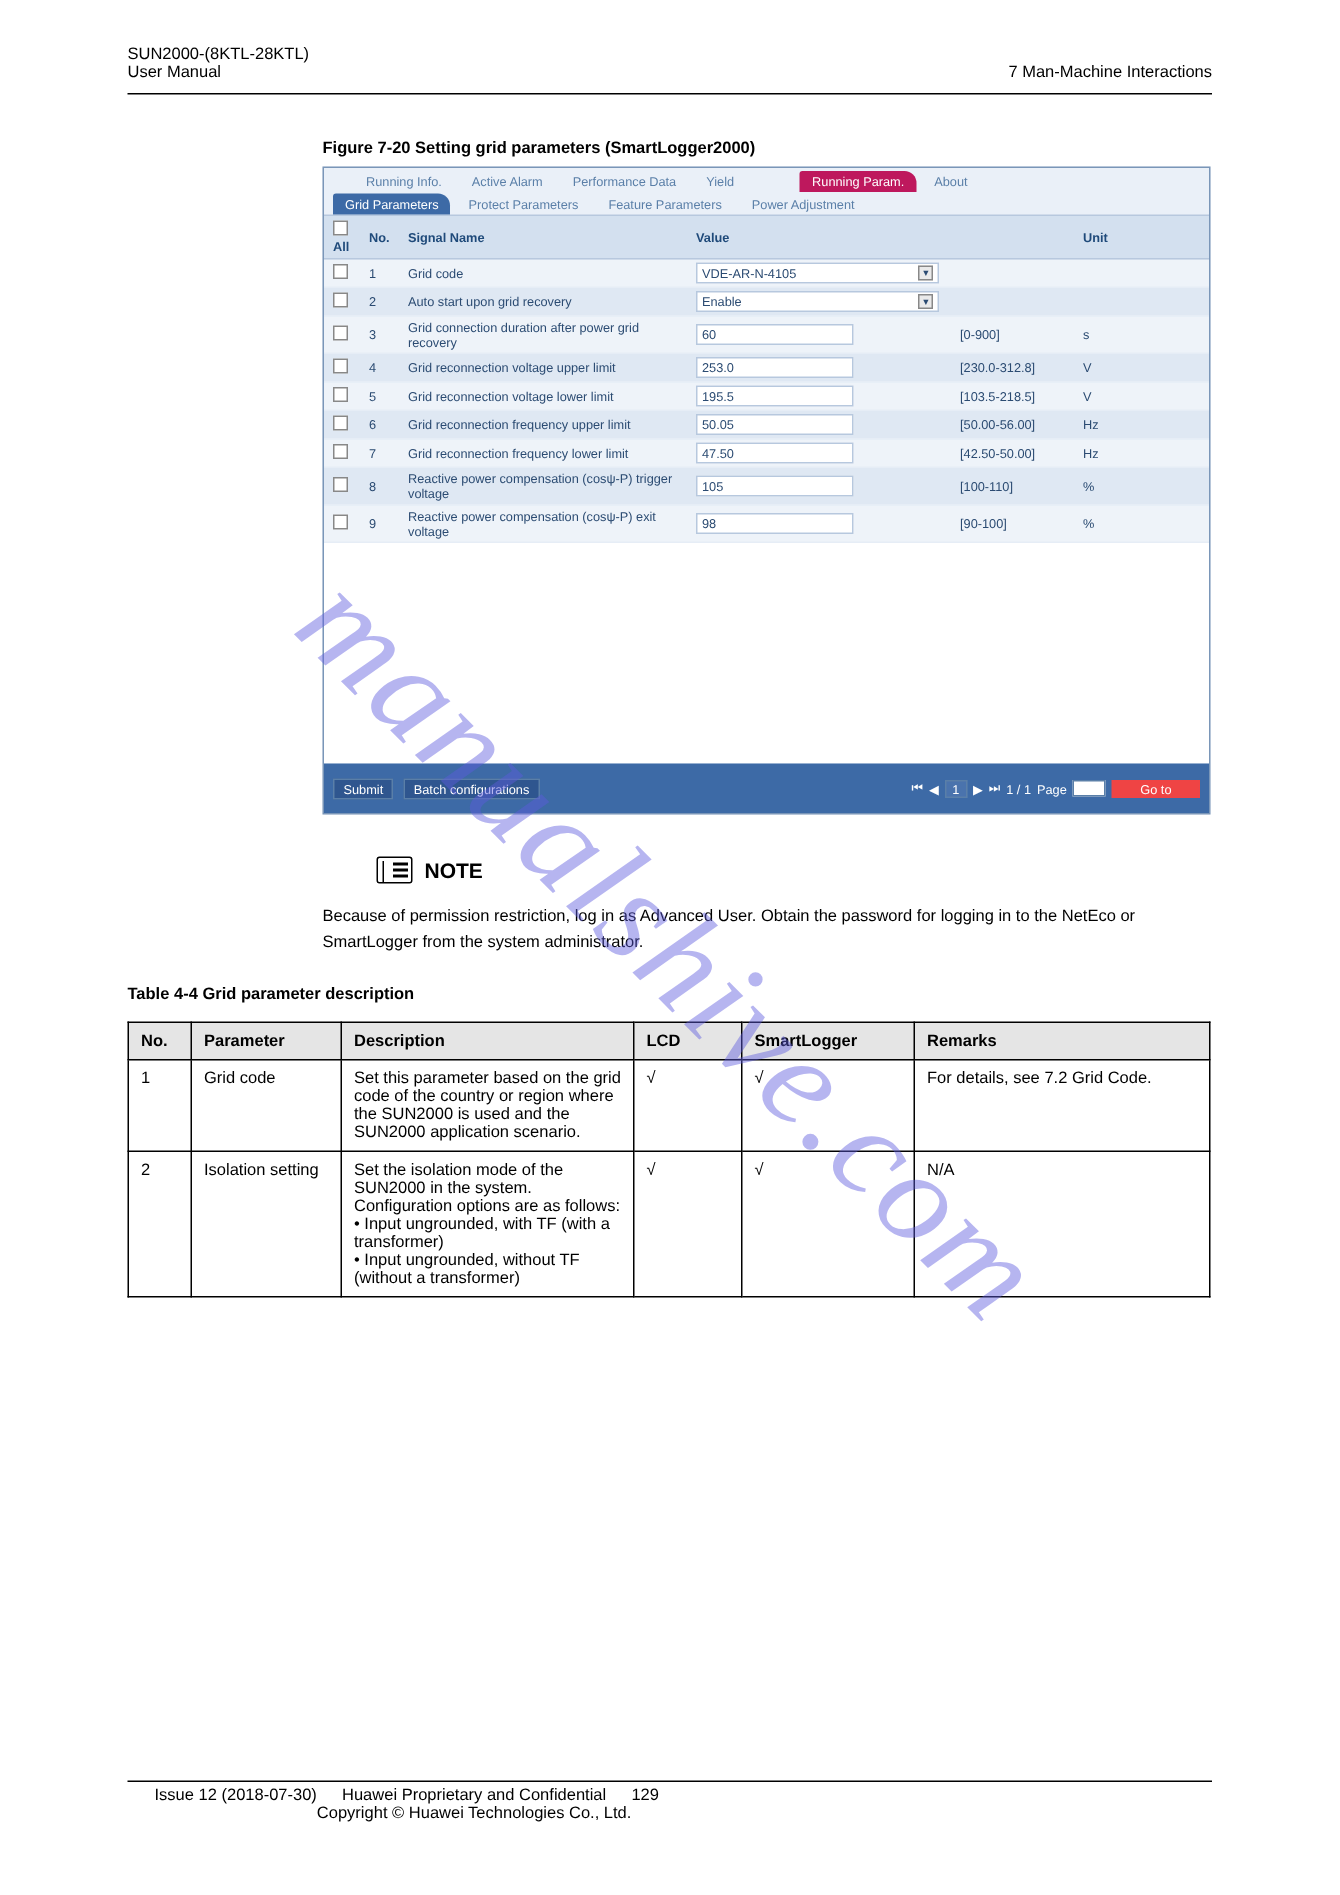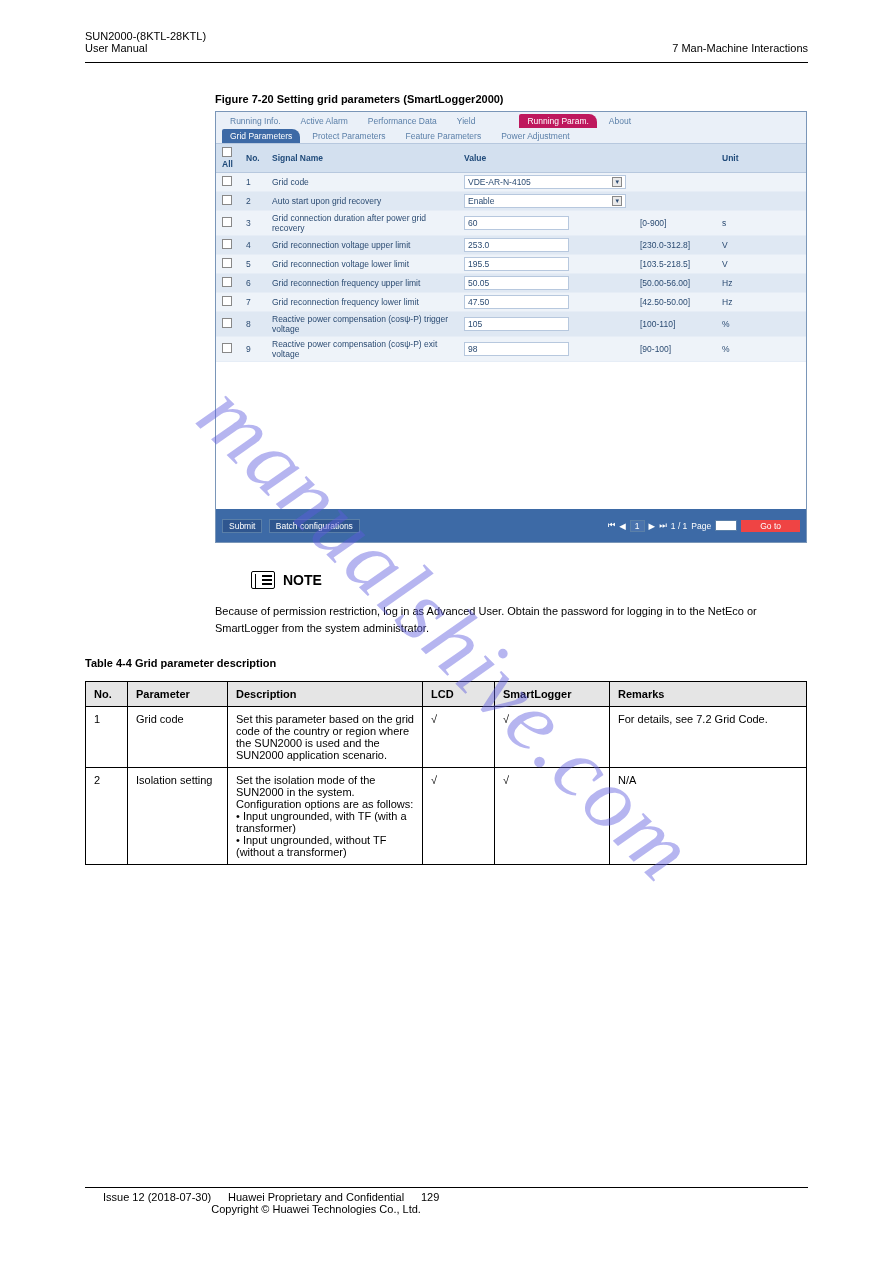--- a/index.html
+++ b/index.html
@@ -38,21 +38,21 @@
     border: 1px solid #7a96b8;
     background: #eaf0f8;
     font-size: 9px;
     display: flex;
     flex-direction: column;
     position: relative;
   }
   .tabs1 {
     display: flex;
     align-items: center;
-    padding: 2px 6px 0 6px;
+    padding: 2px 6px 0 20px;
     height: 16px;
     font-size: 8.5px;
     color: #5a7fa8;
   }
   .tabs1 .tab {
     padding: 2px 8px;
     margin-right: 4px;
     white-space: nowrap;
   }
   .tabs1 .tab.active {

